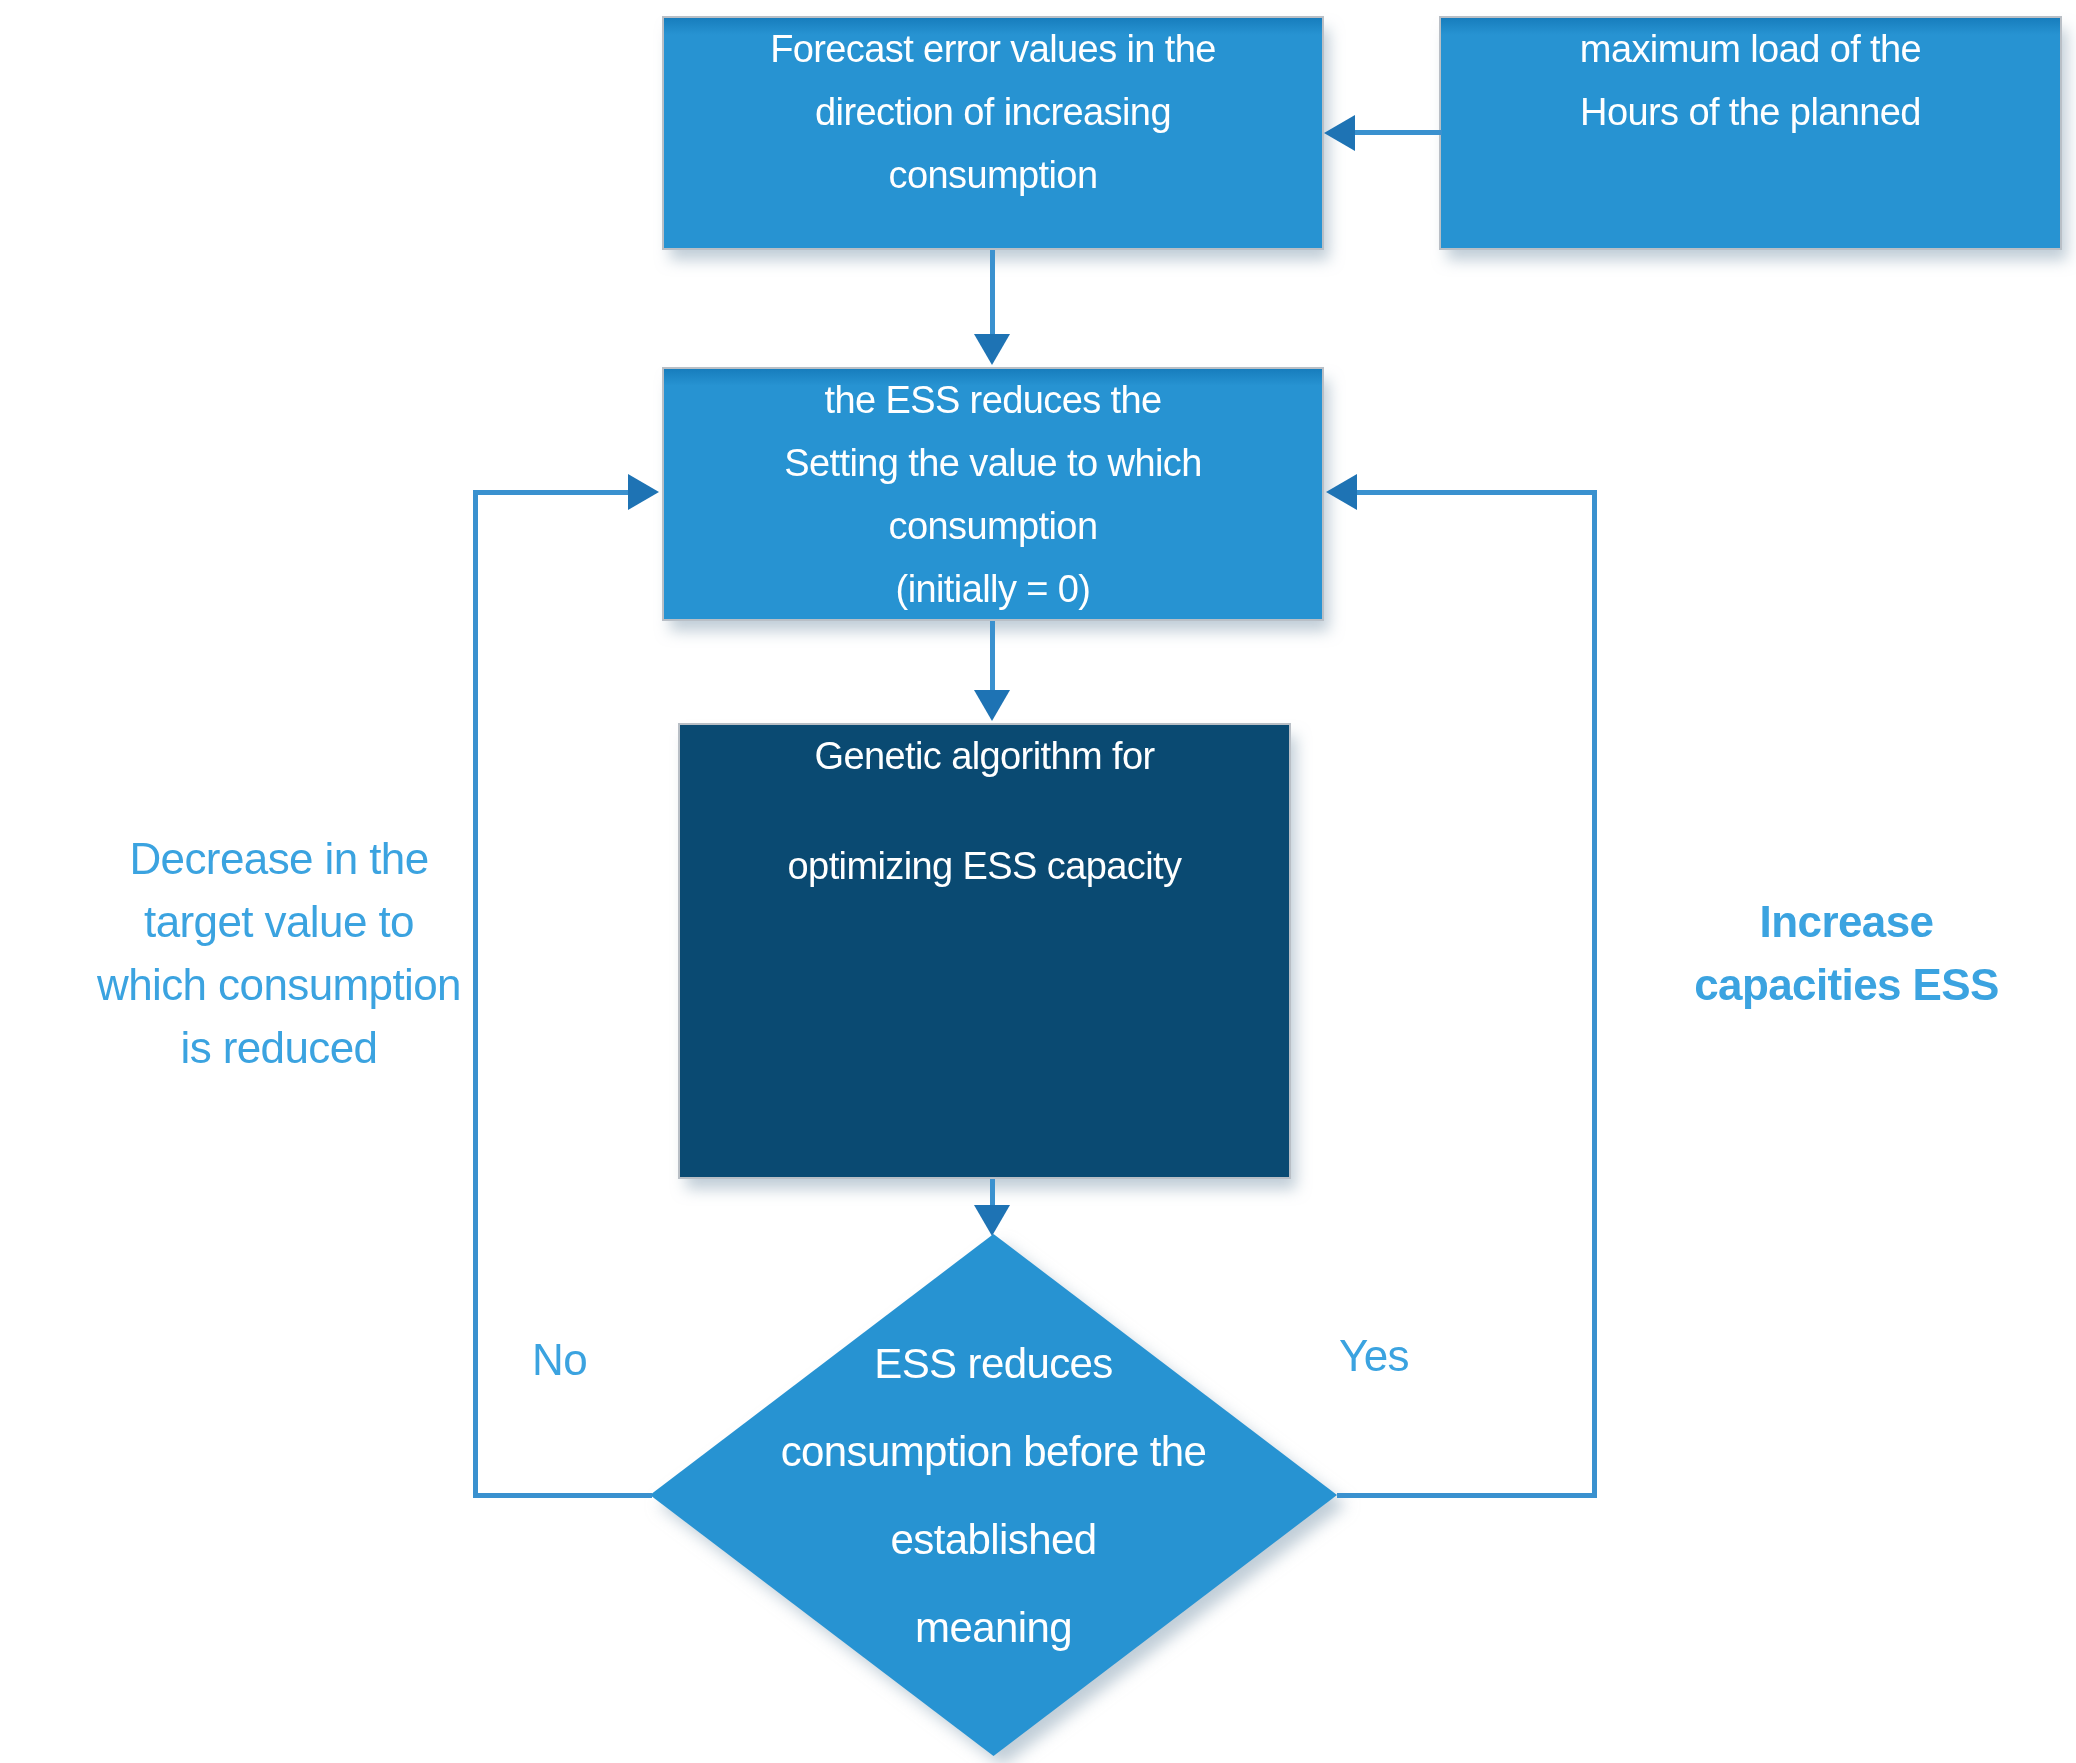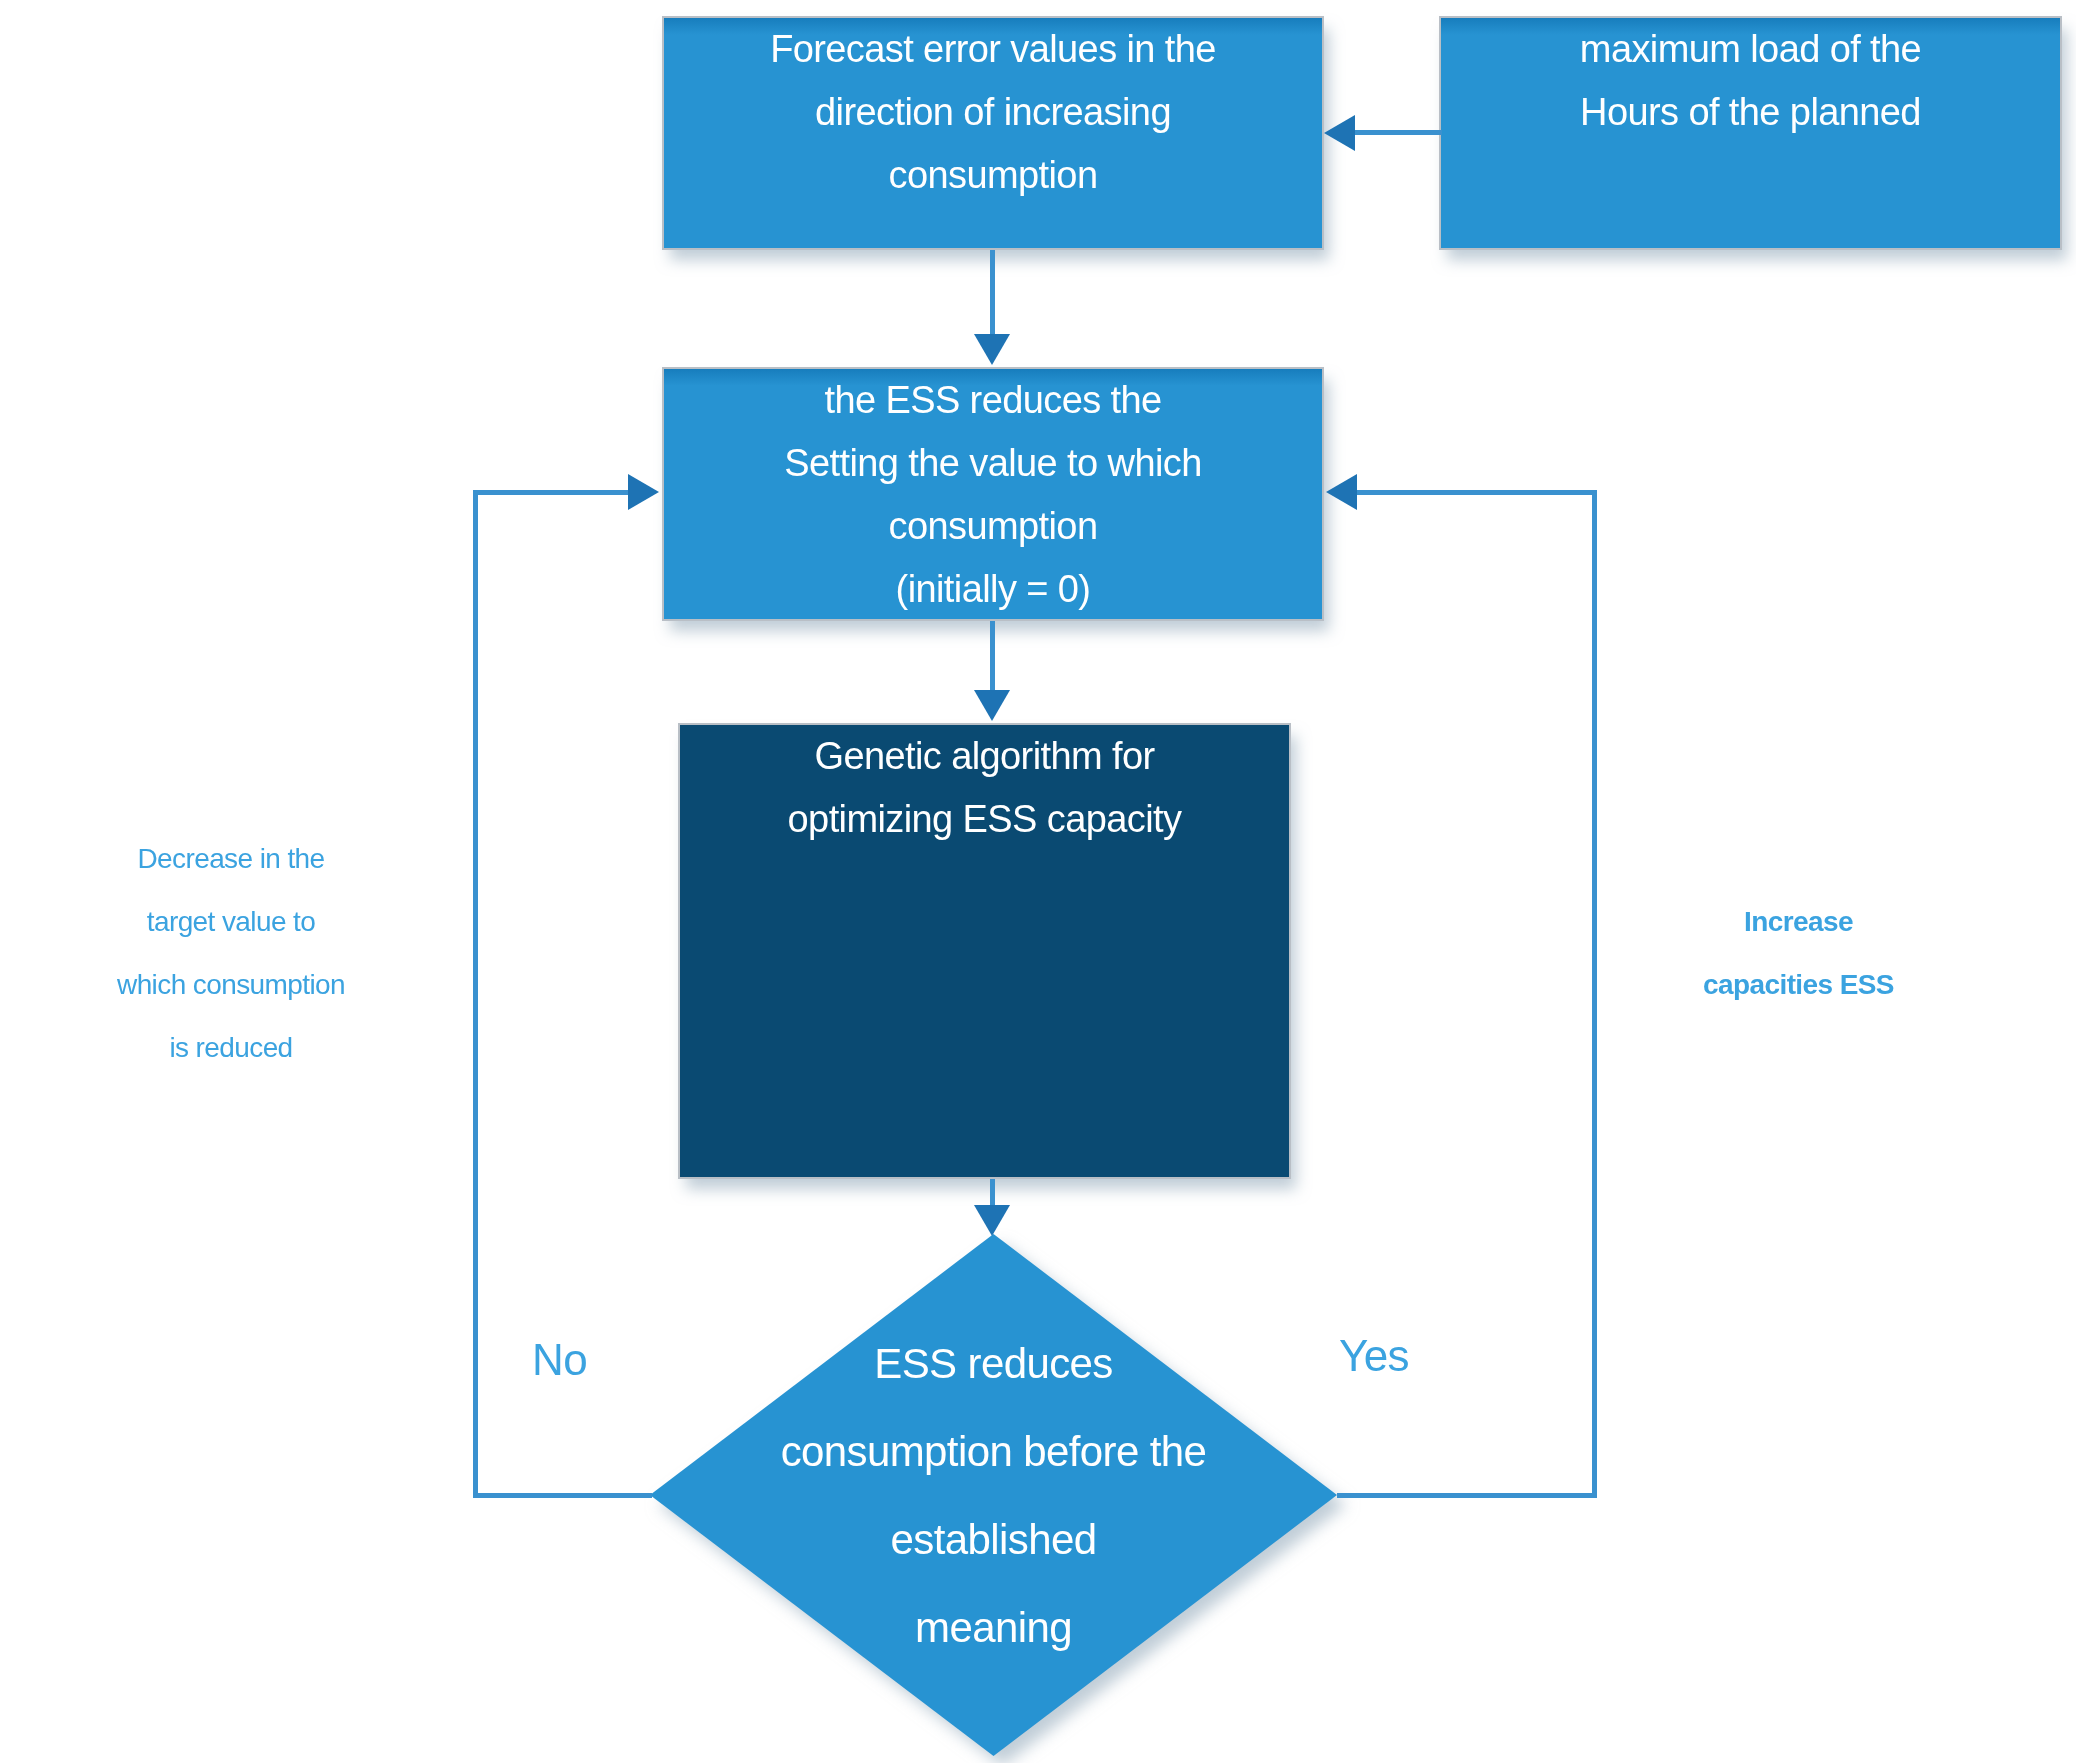--- a/index.html
+++ b/index.html
@@ -29,20 +29,21 @@
     background-image:linear-gradient(180deg, var(--box-blue-edge,#177dbd) 0px, var(--box-blue,#2793d2) 16.7px);
     background-color:var(--box-blue,#2793d2);
     border:2.6px solid #b9bfc6;
     box-shadow:6.4px 11.6px 14px -1.3px rgba(130,155,175,0.5);
   }
   .navy{
     background-image:none;
     background-color:var(--navy,#0a4a72);
     border:2.6px solid #b9bfc6;
     box-shadow:6.4px 11.6px 14px -1.3px rgba(130,155,175,0.5);
+    gap:47px;
   }
   #box-forecast{left:662px; top:16px;  width:662px; height:234px;}
   #box-hours   {left:1439px; top:16px;  width:623px;  height:234px;}
   #box-setting {left:662px; top:367px; width:662px; height:254px;}
   #box-genetic {left:678px; top:723px;width:613px;  height:456px;}
 
   
   .diamond-wrap{
     position:absolute;
     left:650px; top:1234px; width:687px; height:522px;
@@ -64,22 +65,23 @@
   .seg{position:absolute; background:var(--line-blue,#3a91cf);}
   .head{position:absolute; width:0; height:0;}
   .head-right{border-top:18px solid transparent;border-bottom:18px solid transparent;border-left:31px solid var(--arrowhead-blue,#1e73b4);}
   .head-left {border-top:18px solid transparent;border-bottom:18px solid transparent;border-right:31px solid var(--arrowhead-blue,#1e73b4);}
   .head-down {border-left:18px solid transparent;border-right:18px solid transparent;border-top:31px solid var(--arrowhead-blue,#1e73b4);}
 
   
   .side-label{
     position:absolute;
     color:var(--label-blue,#3ba3e0);
-    font-size:28px; line-height:63px; letter-spacing:-0.6px;
+    font-size:44px; line-height:63px; letter-spacing:-0.6px;
     text-align:center;
+    margin-left:48px;
   }
   .yn-label{
     position:absolute;
     color:var(--label-blue,#3ba3e0);
     font-size:44px; line-height:50px; letter-spacing:-0.6px;
     text-align:left;
   }
 </style>
 </head>
 <body>

